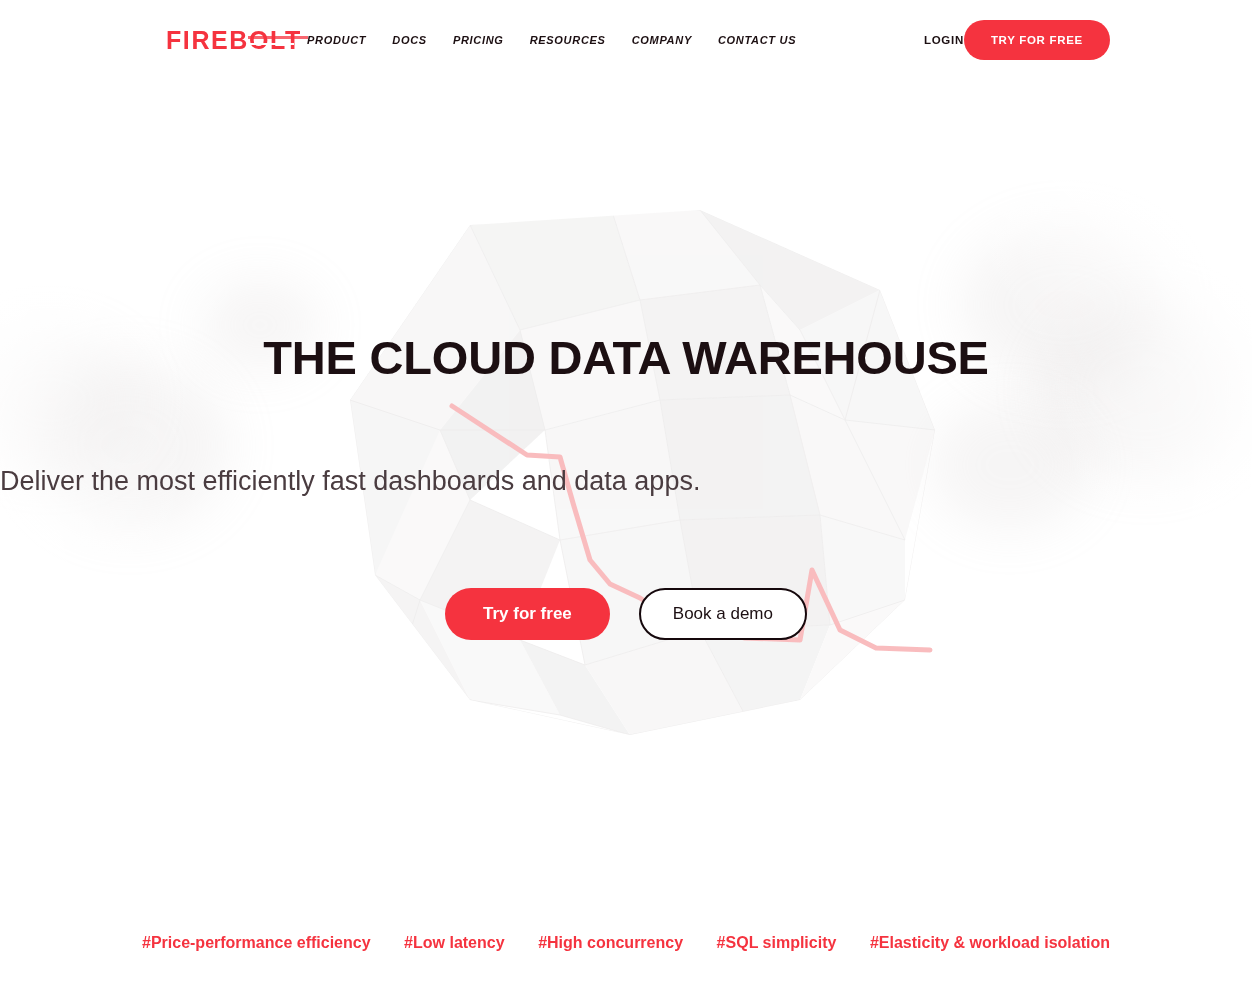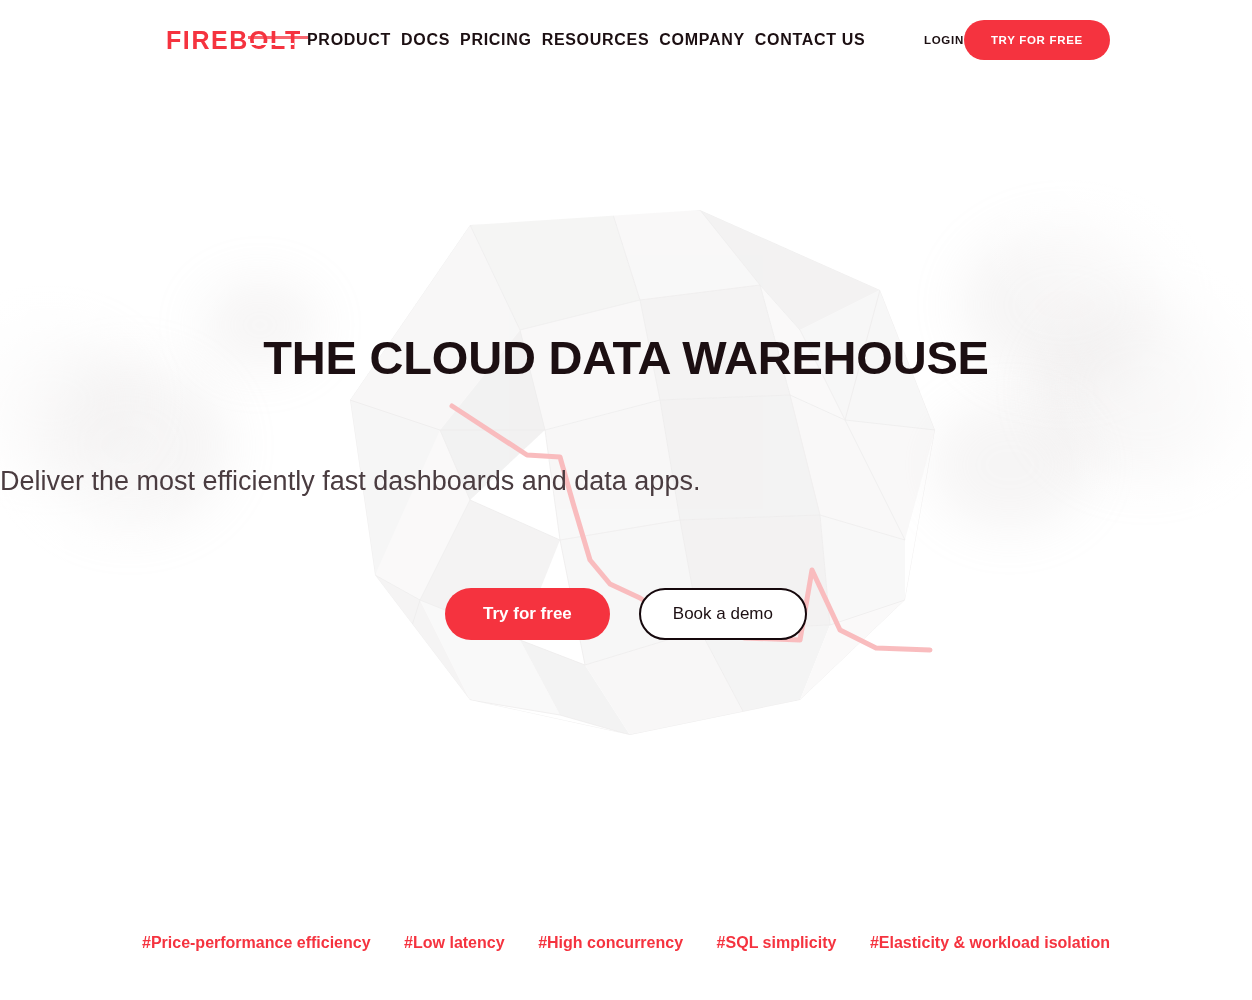--- a/index.html
+++ b/index.html
@@ -93,29 +93,30 @@
 
   .nav {
     position: absolute;
     left: 307px; top: 0;
     height: 80px;
     display: flex;
     align-items: center;
     gap: 0;
   }
   .nav-item {
-    font-size: 16px;
+    font-size: 11px;
     font-weight: 700;
     letter-spacing: .7px;
     color: #1c0f12;
     text-transform: uppercase;
     text-decoration: none;
     white-space: nowrap;
     cursor: pointer;
-    padding: 0 10px 0 0;
+    padding: 0 26px 0 0;
+    font-style: italic;
   }
   .nav-item:first-child { padding-left: 0; }
 
   .header-right {
     position: absolute;
     right: 142px; top: 0;
     height: 80px;
     display: flex;
     align-items: center;
   }

